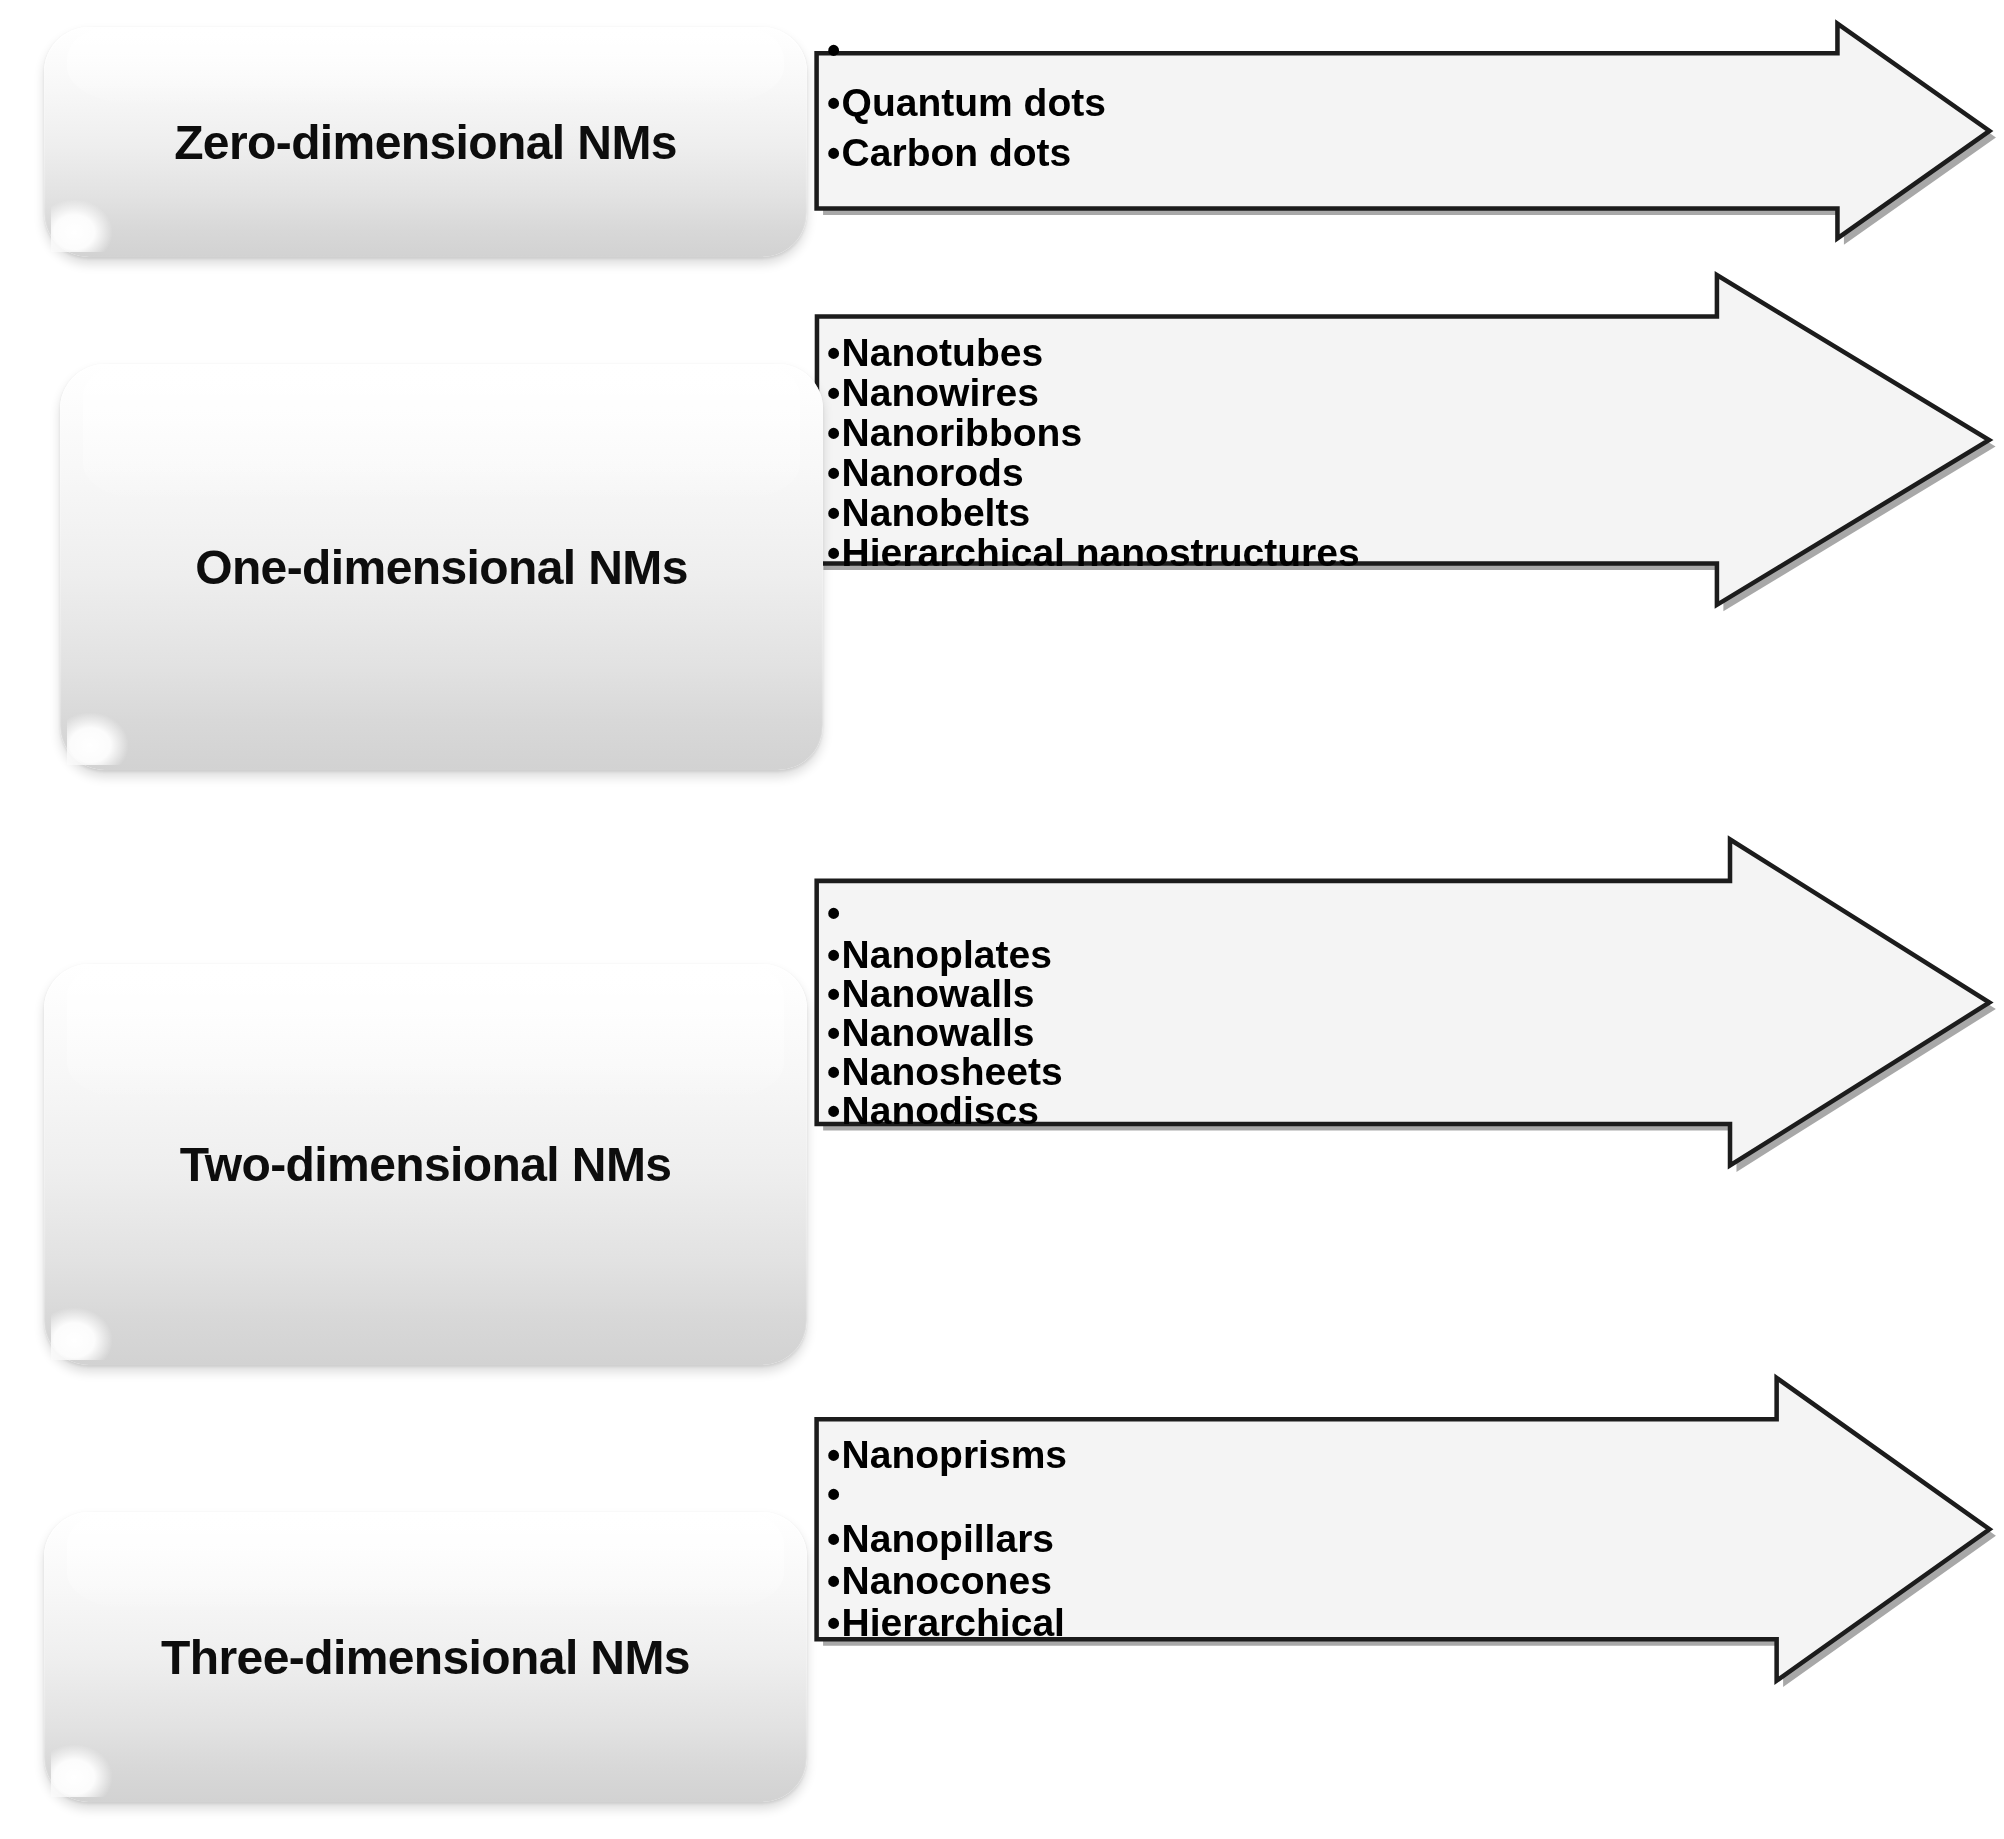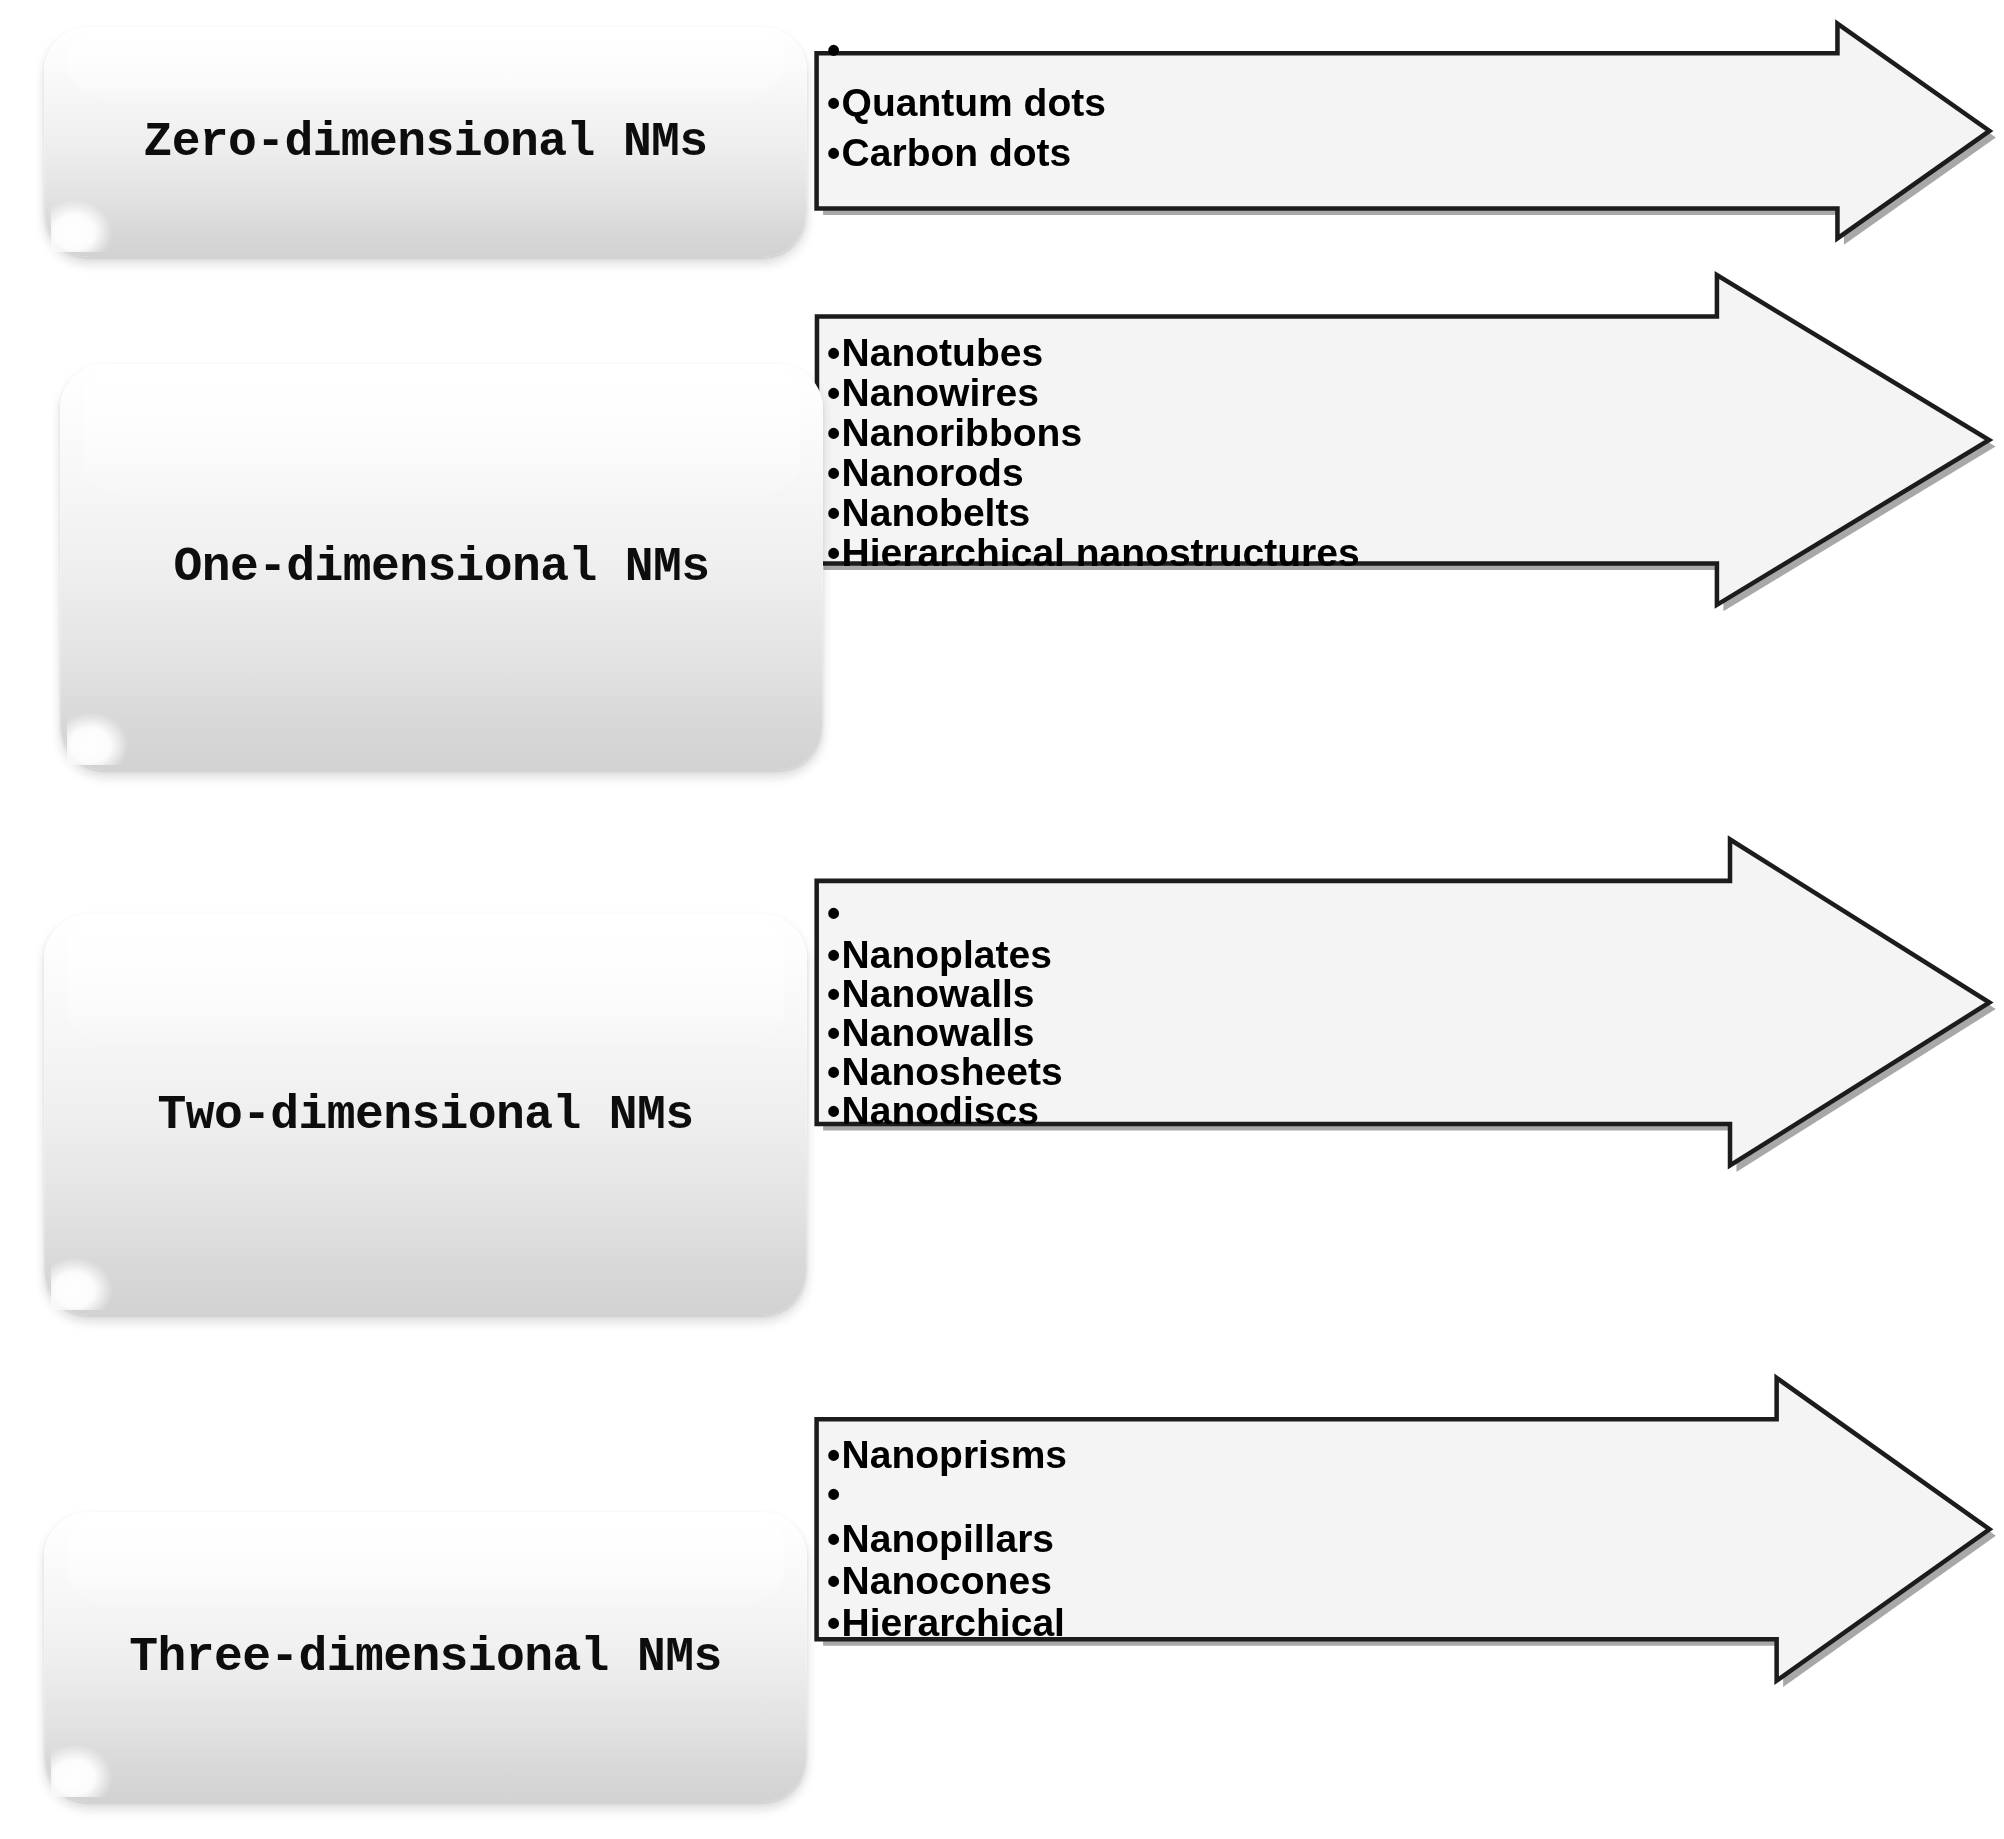--- a/index.html
+++ b/index.html
@@ -64,21 +64,21 @@
   }
   .cat-label {
     position: relative;
     z-index: 3;
     font-weight: bold;
     color: #0d0d0d;
     font-size: 48px;
     letter-spacing: -0.6px;
     white-space: nowrap;
     text-align: center;
-    font-family: Liberation Mono, monospace;
+    font-family: Liberation Sans, sans-serif;
   }
 
   
   .arrow-wrap {
     position: absolute;
   }
   .arrow-wrap svg {
     position: absolute;
     left: 0;
     top: 0;
@@ -211,21 +211,21 @@
         <span class="bullet-dot">•</span>
         <span class="bullet-text">Nanosheets</span>
       </li>
       <li class="bullet-item" style="height:39px;">
         <span class="bullet-dot">•</span>
         <span class="bullet-text">Nanodiscs</span>
       </li>
     </ul>
   </div>
 
-  <div class="cat-box" style="left:44px; top:914px; width:763px; height:401px;">
+  <div class="cat-box" style="left:44px; top:964px; width:763px; height:401px;">
     <span class="cat-label">Two-dimensional NMs</span>
   </div>
 
   <div class="arrow-wrap" style="left:814px; top:1370px; width:1191px; height:325px;">
     <svg width="1191" height="325" viewBox="0 0 1841 502">
       <path class="arrow-shadow" d="M 14 86 L 1498 86 L 1498 22 L 1827 256 L 1498 490 L 1498 426 L 14 426 Z"></path>
       <path class="arrow-body" d="M 4 76 L 1488 76 L 1488 12 L 1817 246 L 1488 480 L 1488 416 L 4 416 Z"></path>
     </svg>
     <ul class="bullet-list" style="left:13px; top:63px; width:938px;">
       <li class="bullet-item" style="height:42px;">

